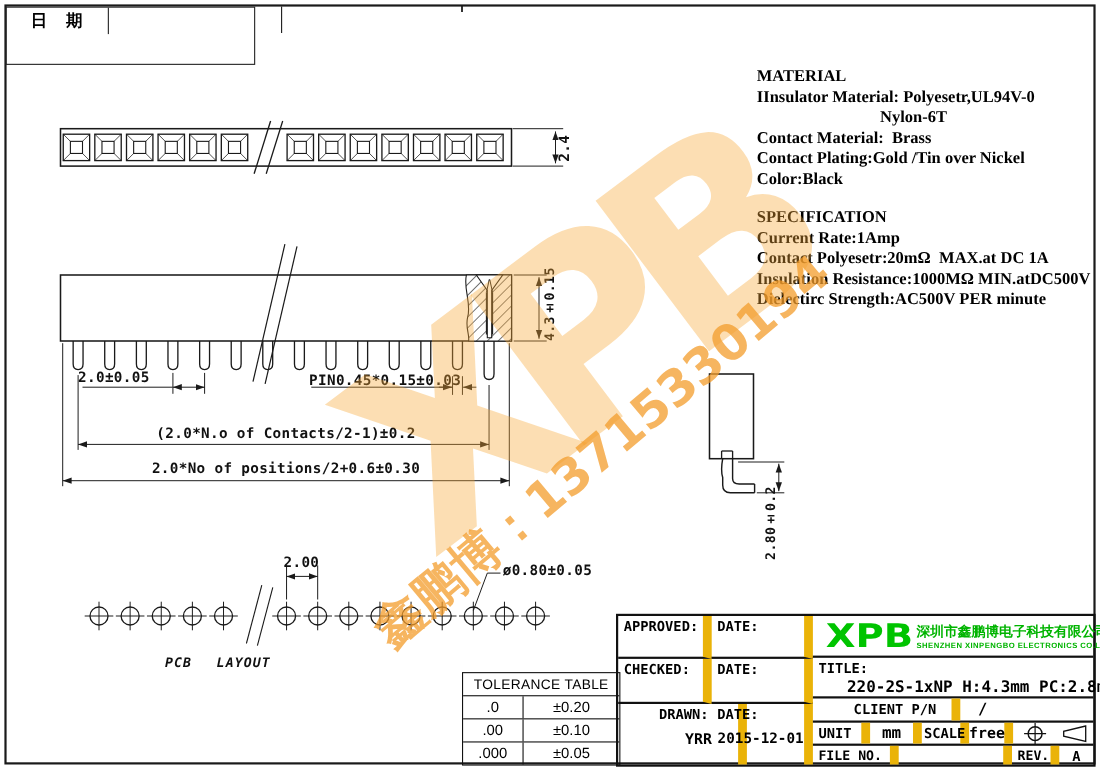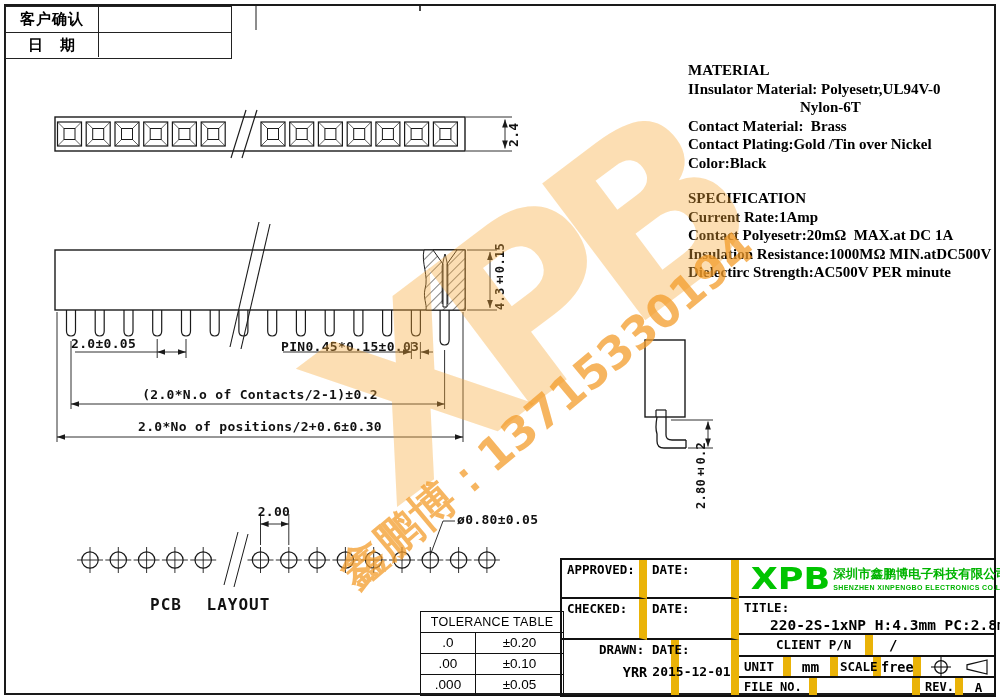--- a/index.html
+++ b/index.html
@@ -236,24 +236,20 @@
       <line x1="234" y1="587" x2="248" y2="534" stroke="#1a1a1a" stroke-width="1"></line>
       <line x1="260.5" y1="545" x2="260.5" y2="514" stroke="#1a1a1a" stroke-width="0.9"></line>
       <line x1="288.8" y1="545" x2="288.8" y2="514" stroke="#1a1a1a" stroke-width="0.9"></line>
       <line x1="260.5" y1="524" x2="288.8" y2="524" stroke="#1a1a1a" stroke-width="0.9" marker-start="url(#ar)" marker-end="url(#ar)"></line>
       <line x1="430.3" y1="555" x2="443" y2="521" stroke="#1a1a1a" stroke-width="0.9"></line>
       <line x1="443" y1="521" x2="455" y2="521" stroke="#1a1a1a" stroke-width="0.9"></line>
     </g>
 </svg>
 
 <div class="abs confirm" style="left:5px;top:6px;width:227px;height:53px;box-sizing:border-box;">
-  <div class="crow" style="height:26px;border-bottom:1.6px solid #222;">
-    <div class="clabel">客户确认</div>
-    <div class="cval"></div>
-  </div>
   <div class="crow" style="height:24px;">
     <div class="clabel">日　期</div>
     <div class="cval"></div>
   </div>
 </div>
 
 <div class="abs" style="left:688px;top:61px;z-index:2;">
   <div class="serifline">MATERIAL</div>
   <div class="serifline">IInsulator Material: Polyesetr,UL94V-0</div>
   <div class="serifline" style="padding-left:112px;">Nylon-6T</div>
@@ -272,21 +268,21 @@
 
 <div class="dimtxt vt" style="left:506px;top:115px;height:40px;font-size:13px;">2.4</div>
 <div class="dimtxt vt" style="left:493px;top:250px;height:60px;font-size:12px;">4.3±0.15</div>
 <div class="dimtxt vt" style="left:694px;top:449px;height:60px;font-size:12px;">2.80±0.2</div>
 <div class="dimtxt" style="left:71px;top:336px;">2.0±0.05</div>
 <div class="dimtxt" style="left:281px;top:339px;">PIN0.45*0.15±0.03</div>
 <div class="dimtxt center" style="left:95px;top:387px;width:330px;">(2.0*N.o of Contacts/2-1)±0.2</div>
 <div class="dimtxt center" style="left:55px;top:419px;width:410px;">2.0*No of positions/2+0.6±0.30</div>
 <div class="dimtxt center" style="left:250px;top:504px;width:48px;">2.00</div>
 <div class="dimtxt" style="left:457px;top:512px;">ø0.80±0.05</div>
-<div class="dimtxt" style="left:150px;top:595px;font-size:16px;word-spacing:14px;letter-spacing:1px;">PCB LAYOUT</div>
+<div class="dimtxt" style="left:150px;top:595px;font-size:12px;word-spacing:14px;letter-spacing:1px;font-style:italic;">PCB LAYOUT</div>
 
 <div class="abs toltab" style="left:420px;top:611px;width:142px;">
   <div class="tol-title">TOLERANCE TABLE</div>
   <div class="tol-row">
     <div class="tol-c1">.0</div>
     <div class="tol-c2">±0.20</div>
   </div>
   <div class="tol-row">
     <div class="tol-c1">.00</div>
     <div class="tol-c2">±0.10</div>

